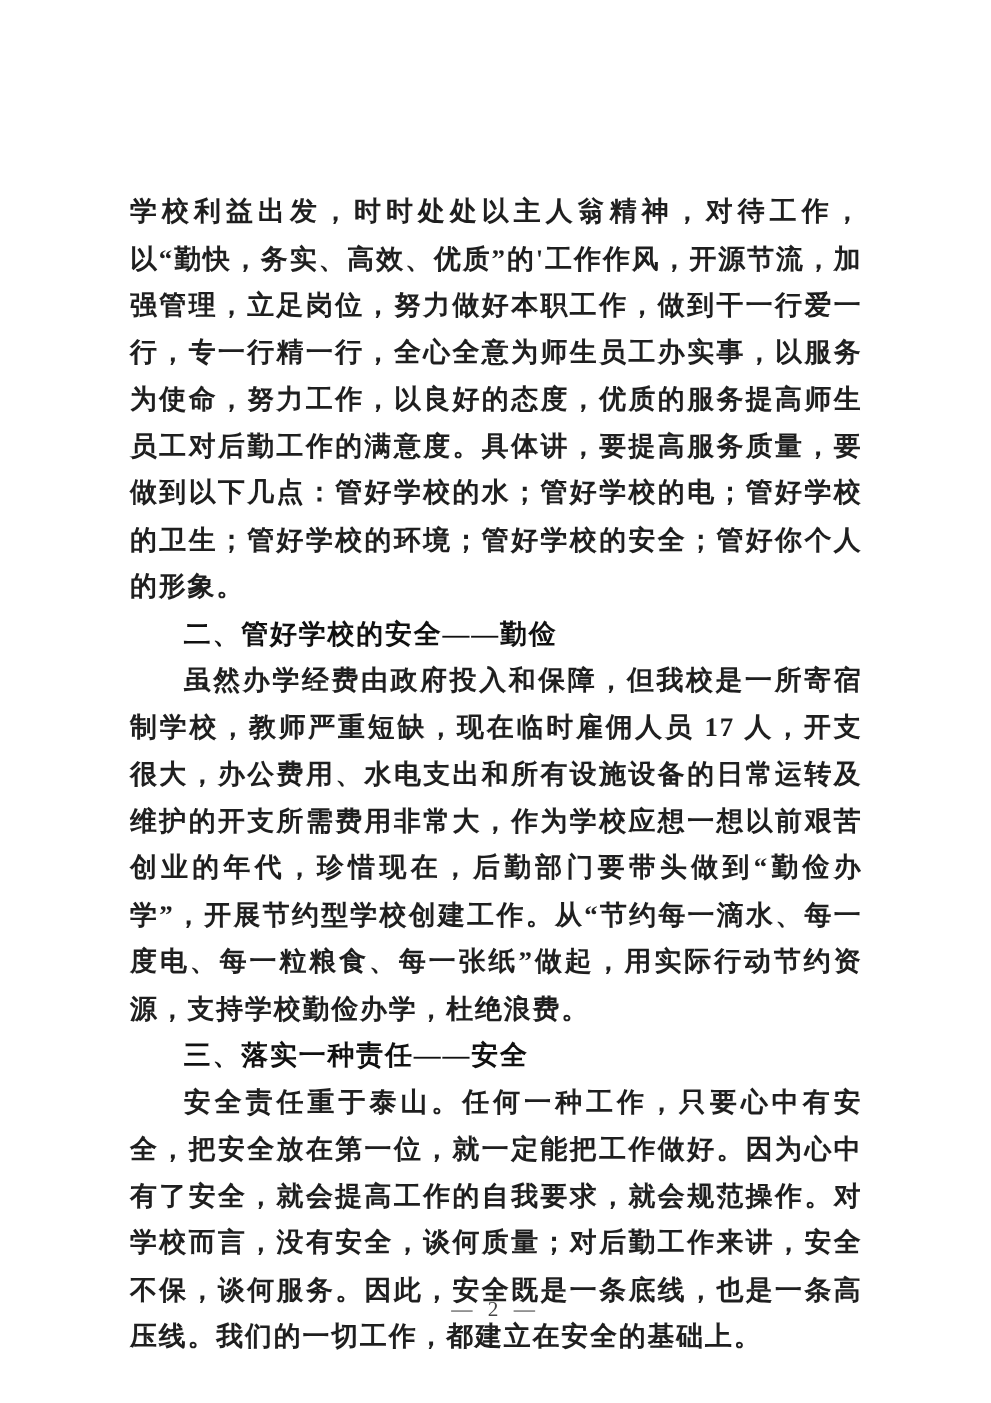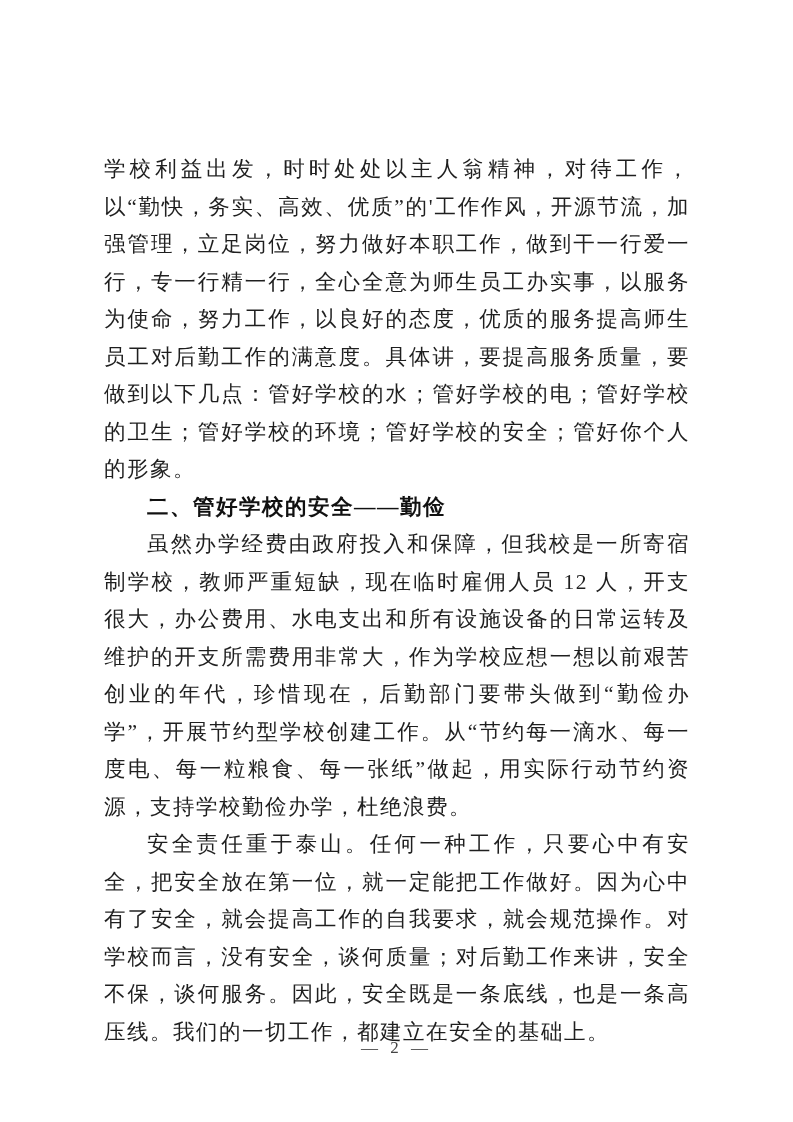--- a/index.html
+++ b/index.html
@@ -26,21 +26,21 @@
     top: 151px;
     width: 586px;
     color: #1f1f1f;
   }
   .para {
     font-size: 21.5px;
     line-height: 37.5px;
     text-align: justify;
     text-justify: inter-ideograph;
     letter-spacing: 1.5px;
-    font-weight: 400;
+    font-weight: 700;
   }
   .para.indent {
     text-indent: 2em;
   }
   .heading {
     font-size: 21.5px;
     line-height: 37.5px;
     font-weight: 700;
     text-indent: 2em;
     letter-spacing: 1.5px;
@@ -58,18 +58,19 @@
     letter-spacing: 4px;
   }
 </style>
 </head>
 <body>
 
 <div class="page">
   <div class="content">
     <p class="para">学校利益出发，时时处处以主人翁精神，对待工作，以“勤快，务实、高效、优质”的'工作作风，开源节流，加强管理，立足岗位，努力做好本职工作，做到干一行爱一行，专一行精一行，全心全意为师生员工办实事，以服务为使命，努力工作，以良好的态度，优质的服务提高师生员工对后勤工作的满意度。具体讲，要提高服务质量，要做到以下几点：管好学校的水；管好学校的电；管好学校的卫生；管好学校的环境；管好学校的安全；管好你个人的形象。</p>
     <p class="heading">二、管好学校的安全——勤俭</p>
-    <p class="para indent">虽然办学经费由政府投入和保障，但我校是一所寄宿制学校，教师严重短缺，现在临时雇佣人员 12 人，开支很大，办公费用、水电支出和所有设施设备的日常运转及维护的开支所需费用非常大，作为学校应想一想以前艰苦创业的年代，珍惜现在，后勤部门要带头做到“勤俭办学”，开展节约型学校创建工作。从“节约每一滴水、每一度电、每一粒粮食、每一张纸”做起，用实际行动节约资源，支持学校勤俭办学，杜绝浪费。</p>
+    <p class="para indent">虽然办学经费由政府投入和保障，但我校是一所寄宿制学校，教师严重短缺，现在临时雇佣人员 17 人，开支很大，办公费用、水电支出和所有设施设备的日常运转及维护的开支所需费用非常大，作为学校应想一想以前艰苦创业的年代，珍惜现在，后勤部门要带头做到“勤俭办学”，开展节约型学校创建工作。从“节约每一滴水、每一度电、每一粒粮食、每一张纸”做起，用实际行动节约资源，支持学校勤俭办学，杜绝浪费。</p>
+    <p class="heading">三、落实一种责任——安全</p>
     <p class="para indent">安全责任重于泰山。任何一种工作，只要心中有安全，把安全放在第一位，就一定能把工作做好。因为心中有了安全，就会提高工作的自我要求，就会规范操作。对学校而言，没有安全，谈何质量；对后勤工作来讲，安全不保，谈何服务。因此，安全既是一条底线，也是一条高压线。我们的一切工作，都建立在安全的基础上。</p>
   </div>
 
   <div class="footer">— 2 —</div>
 </div>
 
 </body></html>

